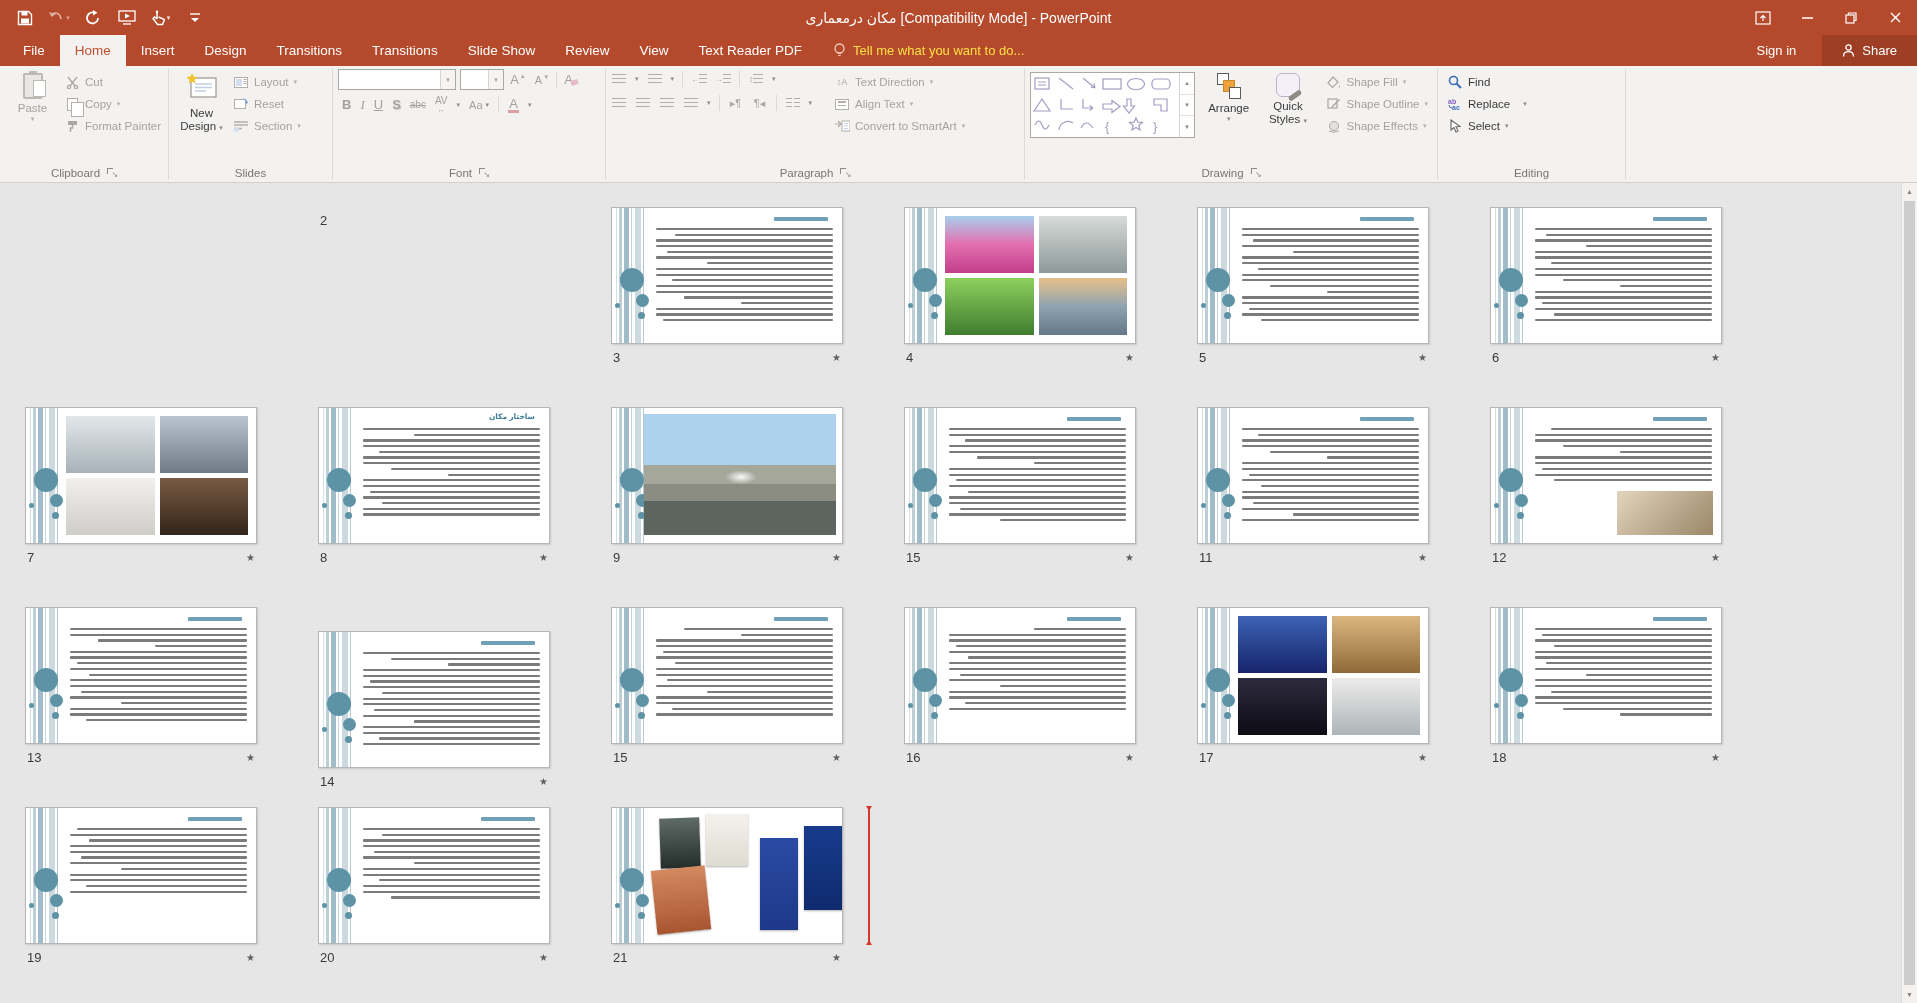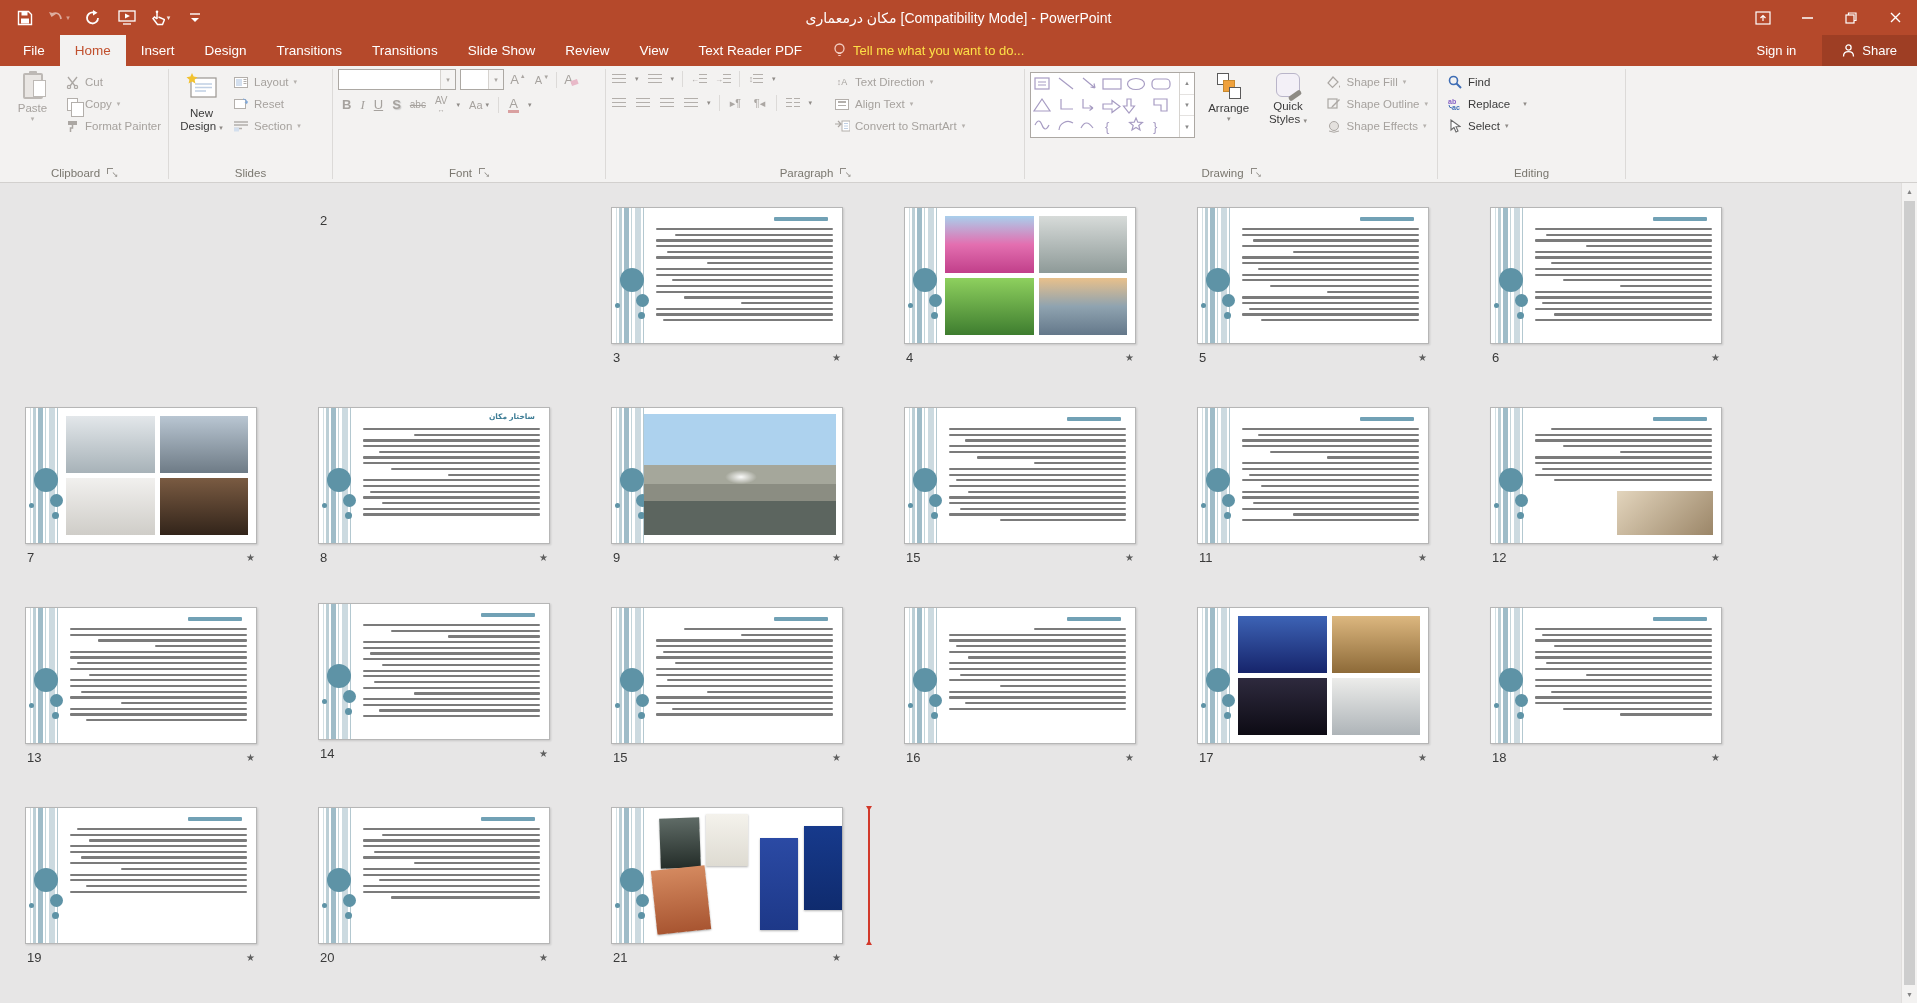--- a/index.html
+++ b/index.html
@@ -916,21 +916,21 @@
           <div class="ln" style="width: 100%;"></div>
           <div class="ln" style="width: 100%;"></div>
           <div class="ln" style="width: 91%;"></div>
         </div>
       </div>
       <div class="meta">
         <span class="num">13</span>
         <span class="star">★</span>
       </div>
     </div>
-    <div class="cell" style="left: 318px; top: 420px;">
+    <div class="cell" style="left: 318px; top: 448px;">
       <div class="thumb">
         <div class="stripes sl"></div>
         <span class="bub" style="left: 8px; top: 60px; width: 24px; height: 24px;"></span>
         <span class="bub" style="left: 24px; top: 86px; width: 13px; height: 13px;"></span>
         <span class="bub" style="left: 3px; top: 95px; width: 5px; height: 5px;"></span>
         <span class="bub" style="left: 26px; top: 104px; width: 7px; height: 7px;"></span>
         <div class="hbar"></div>
         <div class="pt">
           <div class="ln" style="width: 100%;"></div>
           <div class="ln" style="width: 84%;"></div>

